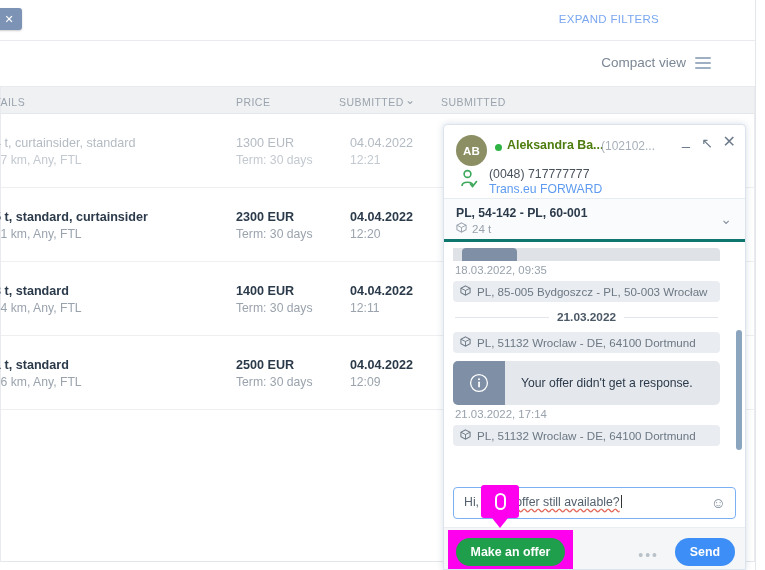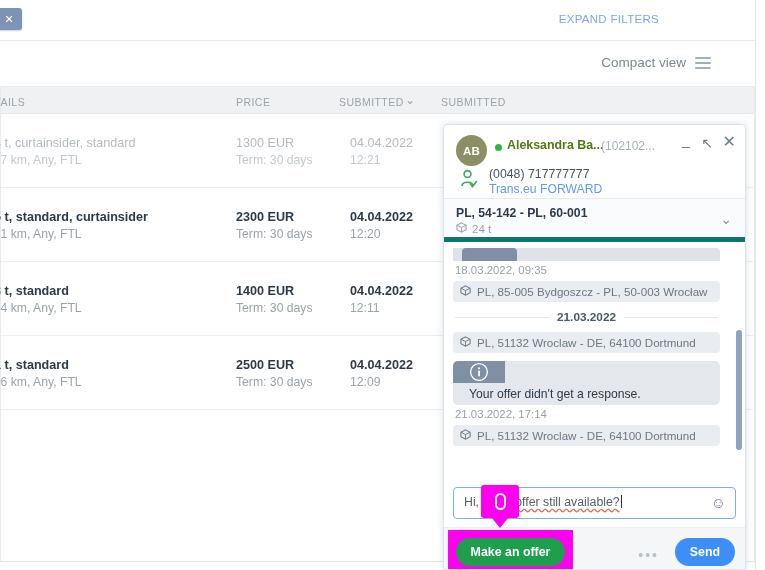--- a/index.html
+++ b/index.html
@@ -94,39 +94,39 @@
   .cid   { position:absolute; left:157px; top:14px; font-size:12px; color:#a7b0ba; white-space:nowrap; }
   .wbtn { position:absolute; top:12px; color:#6d7b8b; font-size:14px; cursor:pointer; line-height:14px; }
   .wbtn.min { right:55px; top:14px; font-size:15px; }
   .wbtn.max { right:32px; top:11px; }
   .wbtn.cls { right:9px; top:10px; font-size:16px; }
 
   .usericon { position:absolute; left:16px; top:44px; width:18px; height:20px; }
   .cphone { position:absolute; left:45px; top:42px; font-size:12.3px; color:#49535e; white-space:nowrap; }
   .ccompany { position:absolute; left:45px; top:57px; font-size:12.2px; color:#5e9bf0; cursor:pointer; white-space:nowrap; }
 
-  .route-bar { position:relative; height:43px; background:#fafbfc; border-bottom:5px solid #0f766e; flex:0 0 auto; cursor:pointer; }
+  .route-bar { position:relative; height:43px; background:#fafbfc; border-bottom:3px solid #0f766e; flex:0 0 auto; cursor:pointer; }
   .route-title { position:absolute; left:12px; top:7px; font-size:12.2px; font-weight:bold; color:#2b3a4a; white-space:nowrap; }
   .route-sub { position:absolute; left:12px; top:23px; font-size:11.6px; color:#98a2ad; display:flex; align-items:center; gap:5px; }
   .route-chev { position:absolute; right:13px; top:12px; color:#8b97a5; font-size:14px; }
 
   .msgs { position:relative; flex:1 1 auto; background:#ffffff; padding:6px 16px 4px 0; overflow:hidden; }
   .msg-scroll { position:absolute; right:3px; top:88px; width:6px; height:120px; background:#8ca5bf; border-radius:3px; }
   .bubble-cut  { margin:0 9px 0 9px; height:13px; background:#7e8fa6; border-radius:4px 4px 0 0; width:55px; }
   .bubble-rowtop { margin:0 9px; height:13px; background:#dfe3e8; border-radius:0 4px 0 0; position:relative; }
   .ts { margin:3px 11px 5px 11px; font-size:11.4px; color:#98a2ad; }
   .routeline {
     margin:0 9px 8px 9px; background:#e9ecf0; border-radius:4px; padding:4px 7px;
     font-size:11.6px; color:#6c7884; display:flex; align-items:center; gap:6px; white-space:nowrap;
   }
   .datesep { display:flex; align-items:center; gap:8px; margin:4px 11px 8px 11px; }
   .datesep .ln { flex:1 1 auto; height:1px; background:#e2e6eb; }
   .datesep .dt { font-size:11.8px; font-weight:bold; color:#4b5866; }
 
-  .infowrap { margin:0 9px 0 9px; display:flex; background:#e4e7ec; border-radius:5px; overflow:hidden; height:44px;flex-direction:column; }
+  .infowrap { margin:0 9px 0 9px; display:flex; background:#e4e7ec; border-radius:5px; overflow:hidden; height:44px; }
   .infowrap .icn { width:52px; background:#7e8fa6; display:flex; align-items:center; justify-content:center; }
   .infowrap .txt { flex:1; display:flex; align-items:center; padding-left:16px; font-size:12.2px; color:#2b3a4a; }
 
   .composer { flex:0 0 auto; background:#ffffff; padding:8px 9px 0 9px; }
   .inputbox {
     position:relative; height:32px; border:1px solid #7cb0f5; border-radius:4px; background:#fff;
   }
   .inputtext {
     position:absolute; left:10px; top:7px; font-size:12.3px; color:#53606d; white-space:nowrap;
   }

